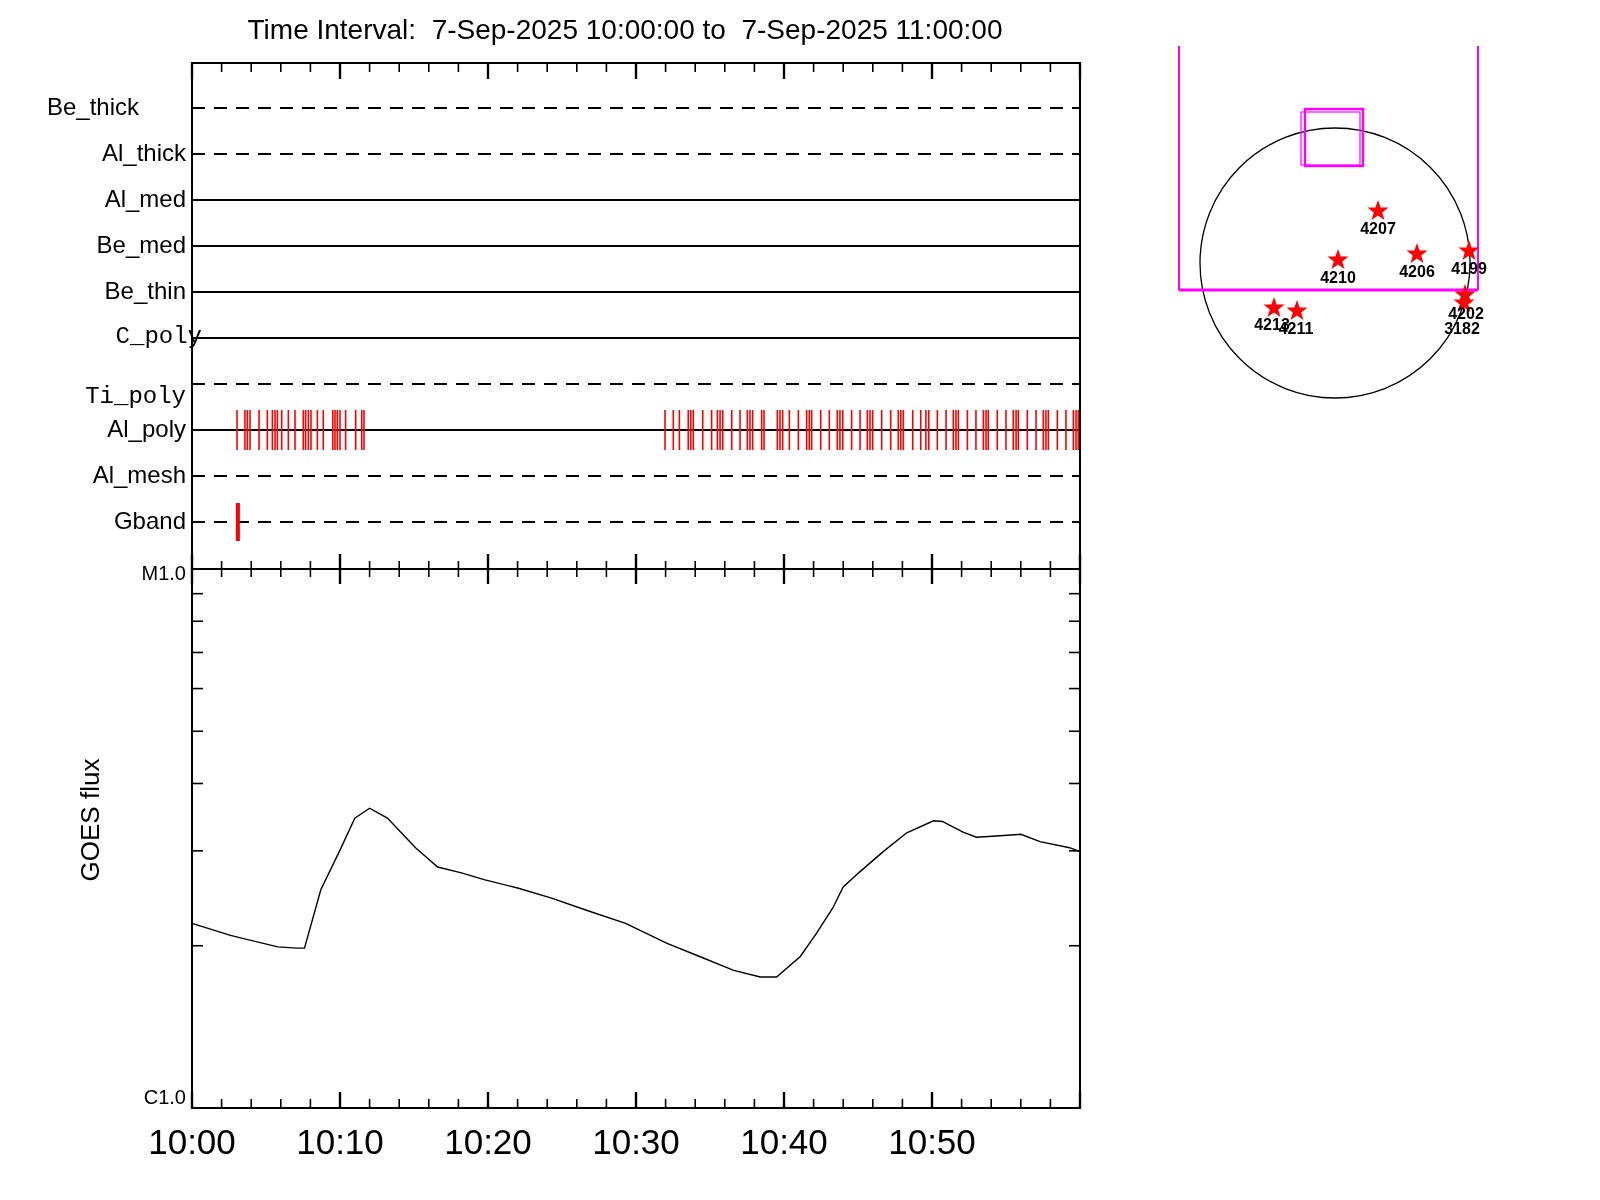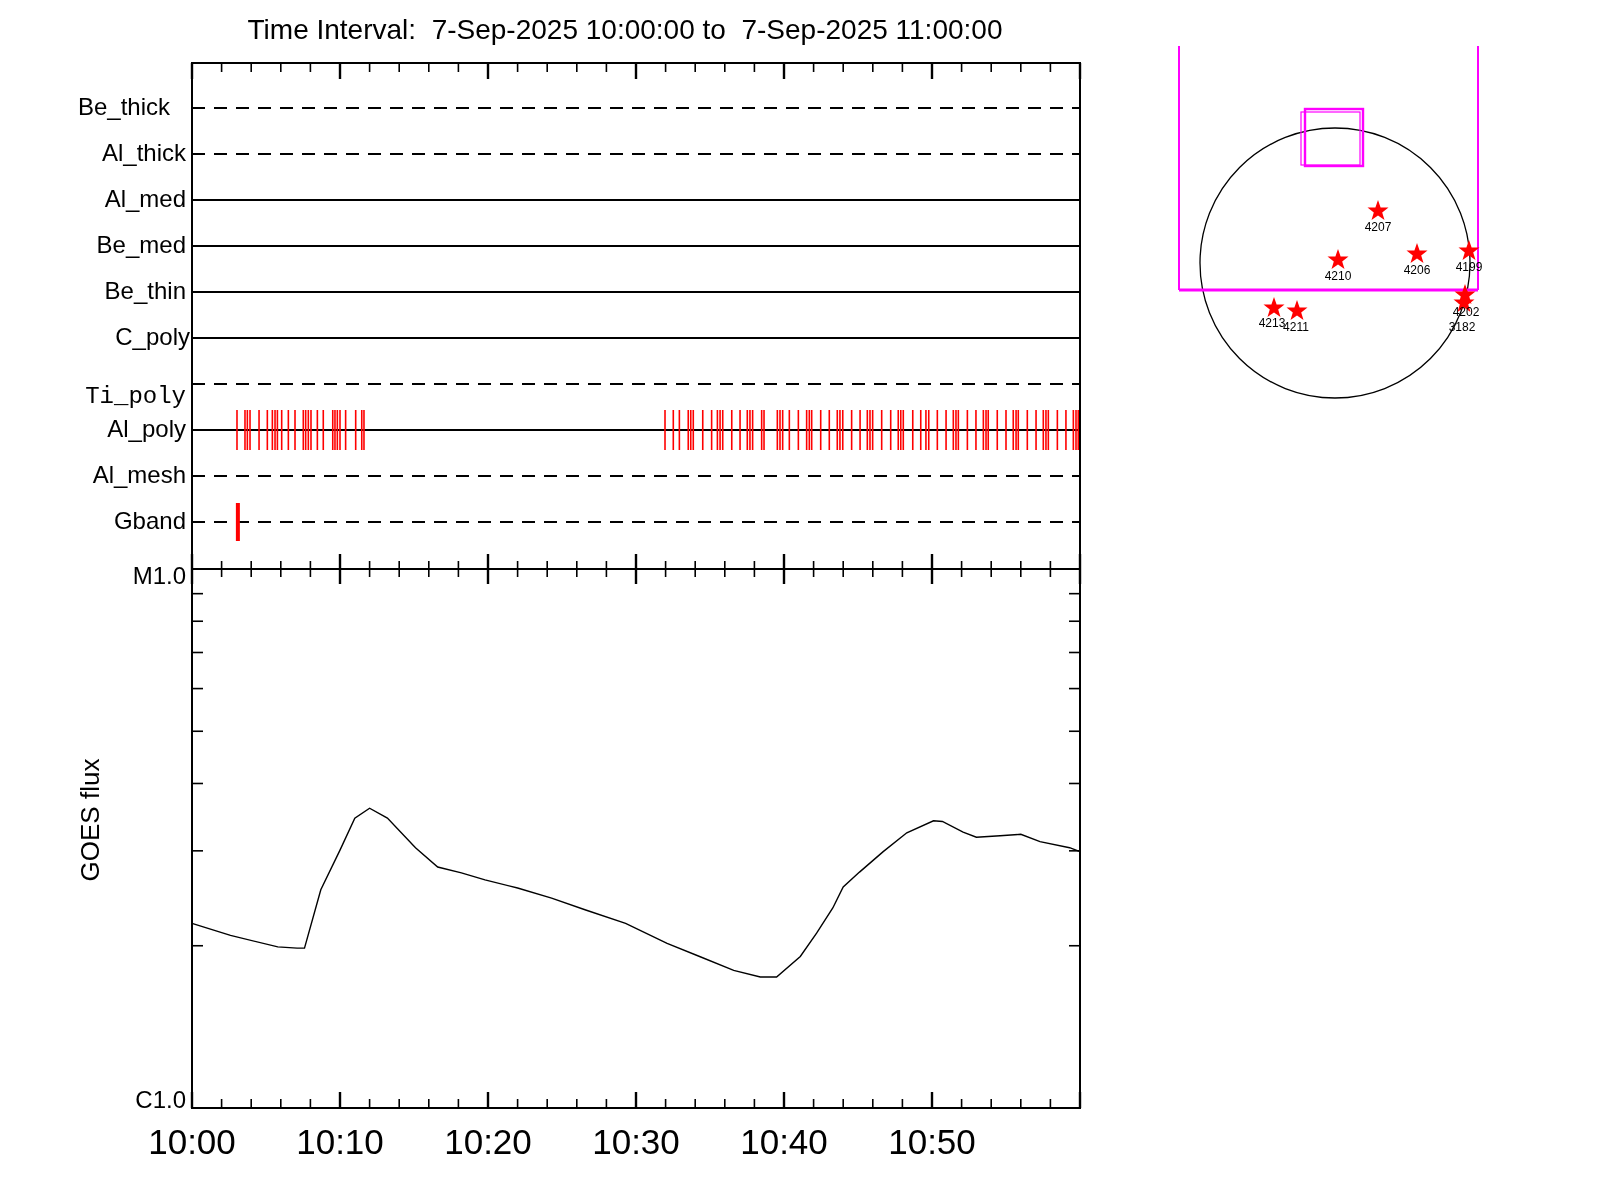--- a/index.html
+++ b/index.html
@@ -1,26 +1,26 @@
 <!DOCTYPE html>
 <html><head>
 <meta charset="utf-8">
 <style>
   html,body{margin:0;padding:0;background:#ffffff;}
   #root{position:relative;width:1600px;height:1200px;background:#ffffff;overflow:hidden;
         font-family:"Liberation Sans", sans-serif;color:#000;}
   .title{position:absolute;left:625px;top:14px;transform:translateX(-50%);
          font-size:28px;white-space:pre;letter-spacing:0px;}
-  .axis-label{position:absolute;font-size:24px;}
+  .axis-label{position:absolute;font-size:20px;}
   .right-align{text-align:right;width:170px;}
   .ylabel-rot{position:absolute;left:90px;top:820px;transform:translate(-50%,-50%) rotate(-90deg);
               font-size:26px;white-space:nowrap;}
   .filter-label{position:absolute;font-size:24px;text-align:right;width:170px;white-space:nowrap;}
   .time-label{position:absolute;font-size:35px;transform:translateX(-50%);white-space:nowrap;}
-  .star-label{position:absolute;font-size:12px;font-weight:normal;transform:translateX(-50%);white-space:nowrap;}
+  .star-label{position:absolute;font-size:16px;font-weight:bold;transform:translateX(-50%);white-space:nowrap;}
   svg{position:absolute;left:0;top:0;}
 </style>
 </head>
 <body>
 
 <div id="root">
   <div class="title">Time Interval:  7-Sep-2025 10:00:00 to  7-Sep-2025 11:00:00</div>
   <svg id="plot" width="1600" height="1200">
       <line x1="192" y1="108" x2="1080" y2="108" stroke="#000000" stroke-width="2" stroke-dasharray="13 9"></line>
       <line x1="192" y1="154" x2="1080" y2="154" stroke="#000000" stroke-width="2" stroke-dasharray="13 9"></line>
@@ -253,26 +253,26 @@
       <path d="M1417.0,243.0L1419.6,250.4L1427.5,250.6L1421.2,255.4L1423.5,262.9L1417.0,258.4L1410.5,262.9L1412.8,255.4L1406.5,250.6L1414.4,250.4Z" fill="#ff0000"></path>
       <path d="M1378.0,200.0L1380.6,207.4L1388.5,207.6L1382.2,212.4L1384.5,219.9L1378.0,215.4L1371.5,219.9L1373.8,212.4L1367.5,207.6L1375.4,207.4Z" fill="#ff0000"></path>
       <path d="M1338.0,249.0L1340.6,256.4L1348.5,256.6L1342.2,261.4L1344.5,268.9L1338.0,264.4L1331.5,268.9L1333.8,261.4L1327.5,256.6L1335.4,256.4Z" fill="#ff0000"></path>
       <path d="M1297.0,300.0L1299.6,307.4L1307.5,307.6L1301.2,312.4L1303.5,319.9L1297.0,315.4L1290.5,319.9L1292.8,312.4L1286.5,307.6L1294.4,307.4Z" fill="#ff0000"></path>
       <path d="M1274.0,297.0L1276.6,304.4L1284.5,304.6L1278.2,309.4L1280.5,316.9L1274.0,312.4L1267.5,316.9L1269.8,309.4L1263.5,304.6L1271.4,304.4Z" fill="#ff0000"></path>
     </svg>
   <div class="ylabel-rot">GOES flux</div>
   <div class="axis-label right-align" style="left:16px;top:562px;">M1.0</div>
   <div class="axis-label right-align" style="left:16px;top:1086px;">C1.0</div>
   <div id="labels">
-      <div class="filter-label" style="left: 0; top: 93px;">Be_thick</div>
+      <div class="filter-label" style="left: 8px; top: 93px; text-align: center;">Be_thick</div>
       <div class="filter-label" style="left: 16px; top: 139px;">Al_thick</div>
       <div class="filter-label" style="left: 16px; top: 185px;">Al_med</div>
       <div class="filter-label" style="left: 16px; top: 231px;">Be_med</div>
       <div class="filter-label" style="left: 16px; top: 277px;">Be_thin</div>
-      <div class="filter-label" style="left: 20px; top: 323px;">C_poly</div>
+      <div class="filter-label" style="left: 32px; top: 323px; font-family: Liberation Mono, monospace;">C_poly</div>
       <div class="filter-label" style="left: 16px; top: 383px; font-family: Liberation Mono, monospace;">Ti_poly</div>
       <div class="filter-label" style="left: 16px; top: 415px;">Al_poly</div>
       <div class="filter-label" style="left: 16px; top: 461px;">Al_mesh</div>
       <div class="filter-label" style="left: 16px; top: 507px;">Gband</div>
       <div class="time-label" style="left: 192px; top: 1122px;">10:00</div>
       <div class="time-label" style="left: 340px; top: 1122px;">10:10</div>
       <div class="time-label" style="left: 488px; top: 1122px;">10:20</div>
       <div class="time-label" style="left: 636px; top: 1122px;">10:30</div>
       <div class="time-label" style="left: 784px; top: 1122px;">10:40</div>
       <div class="time-label" style="left: 932px; top: 1122px;">10:50</div>

